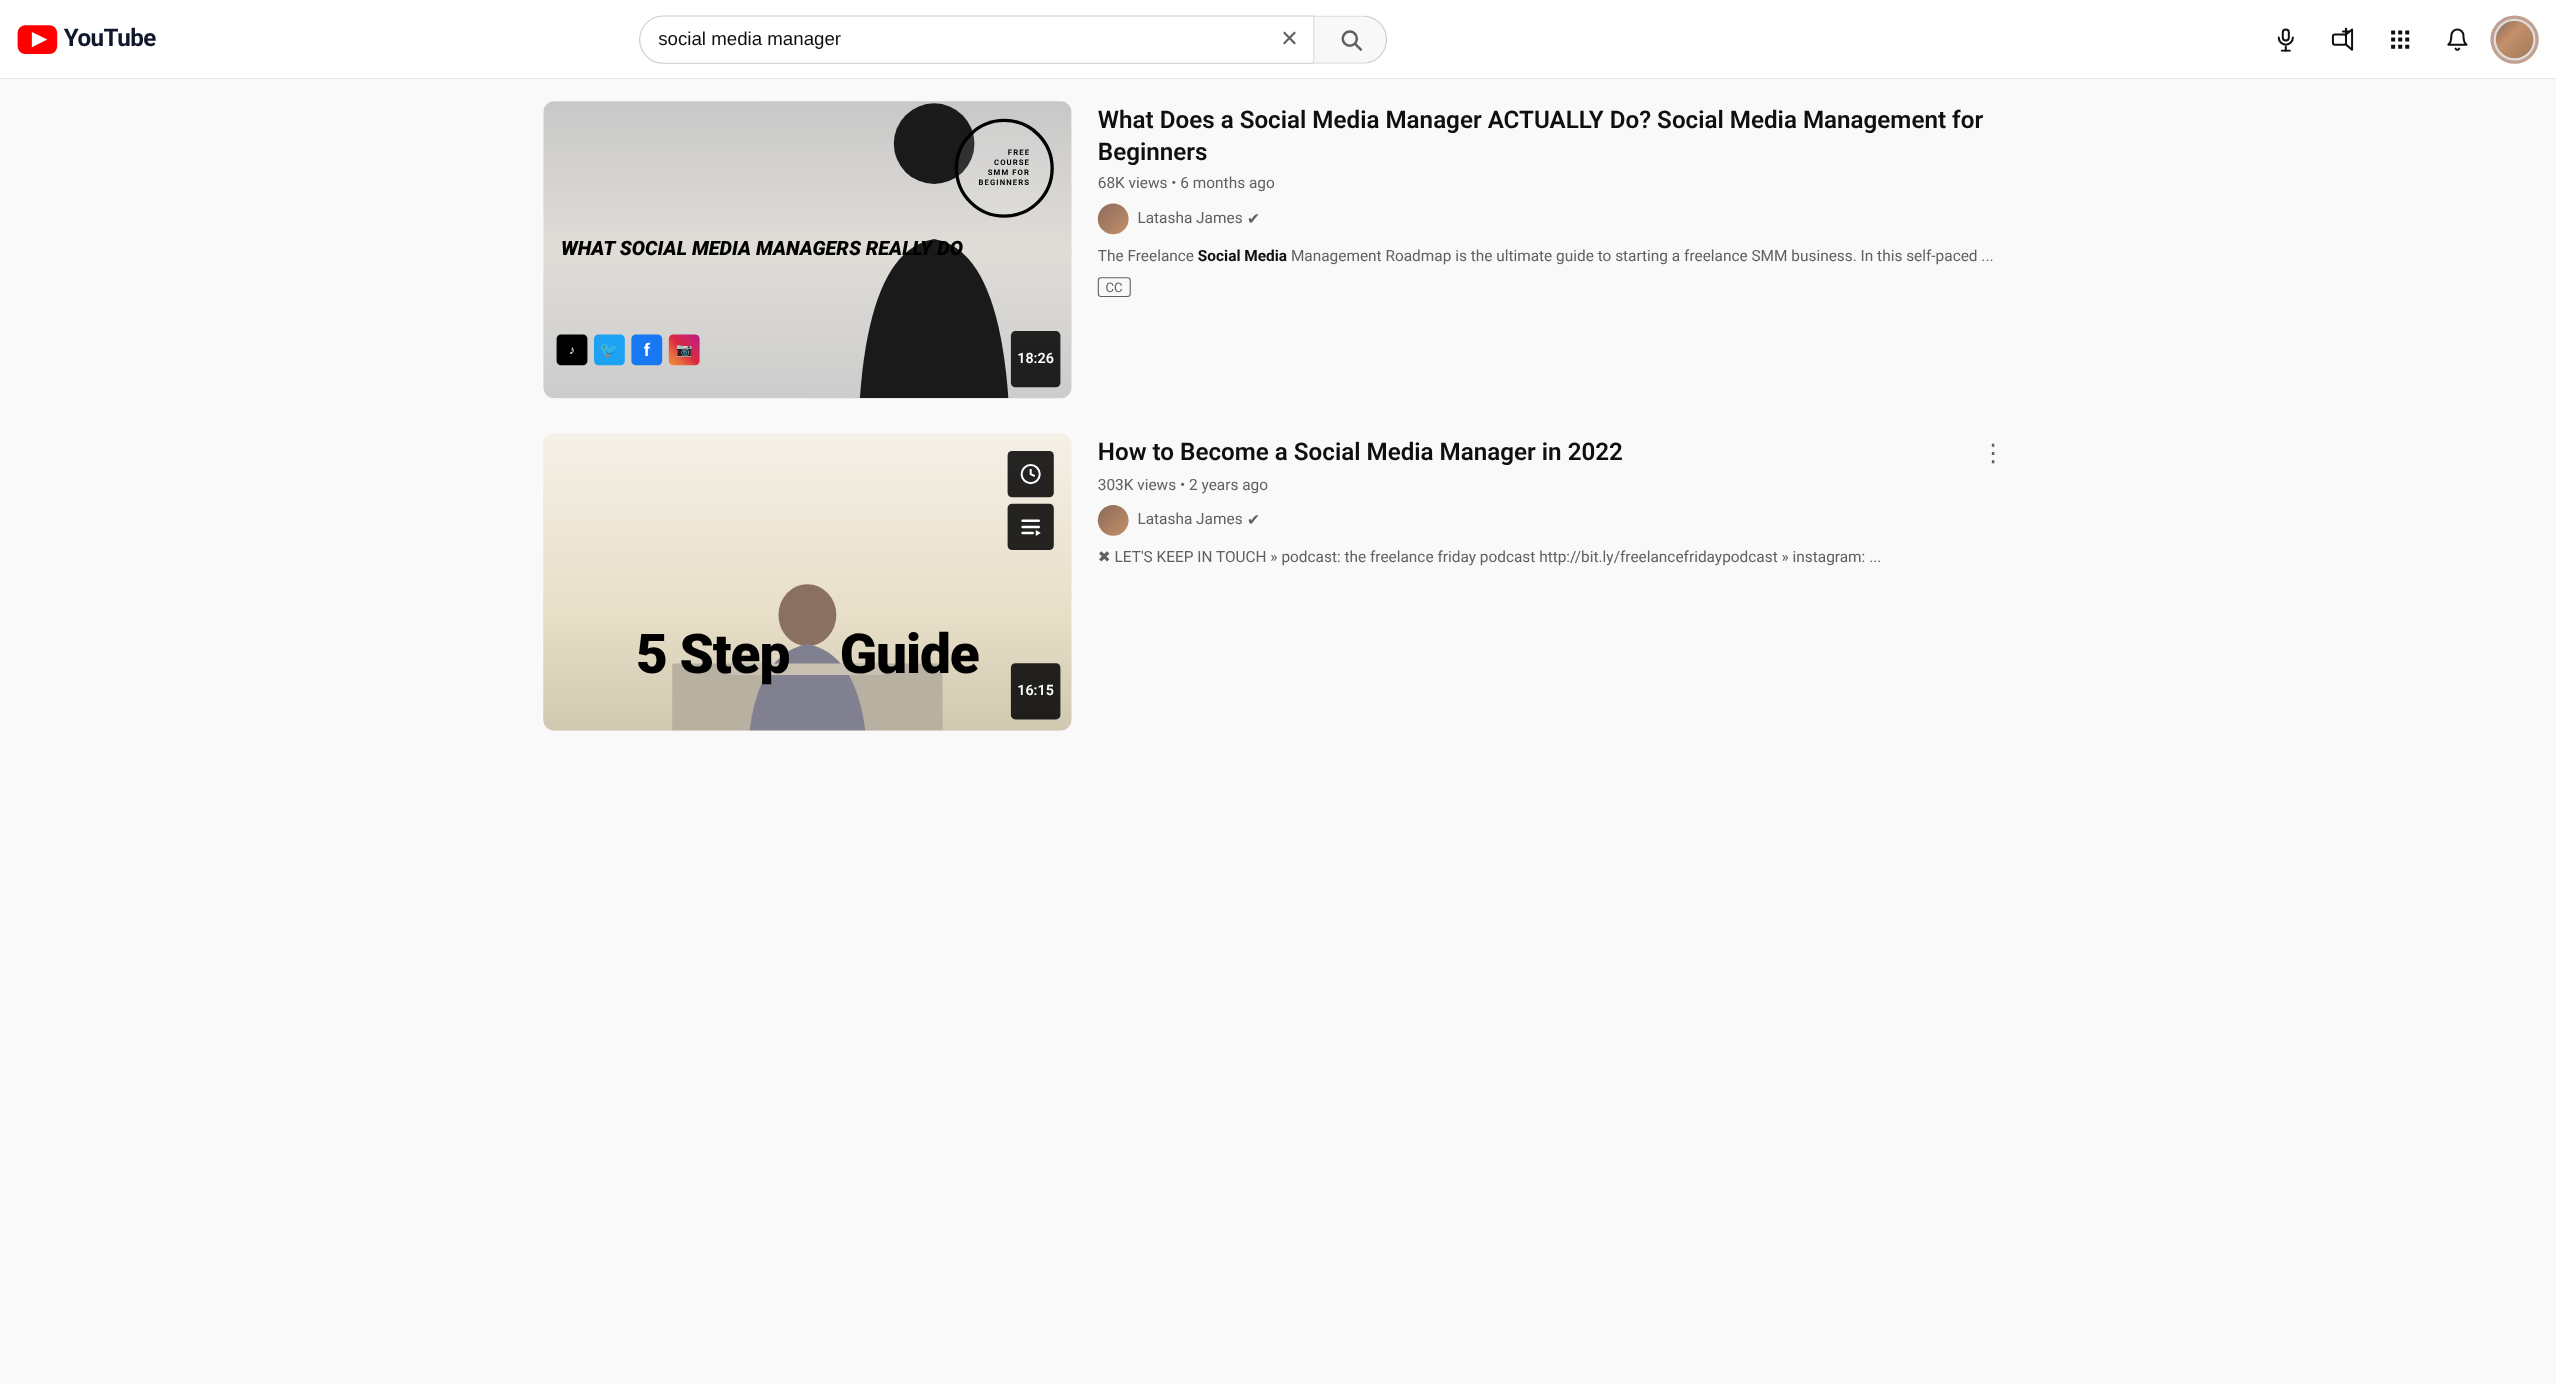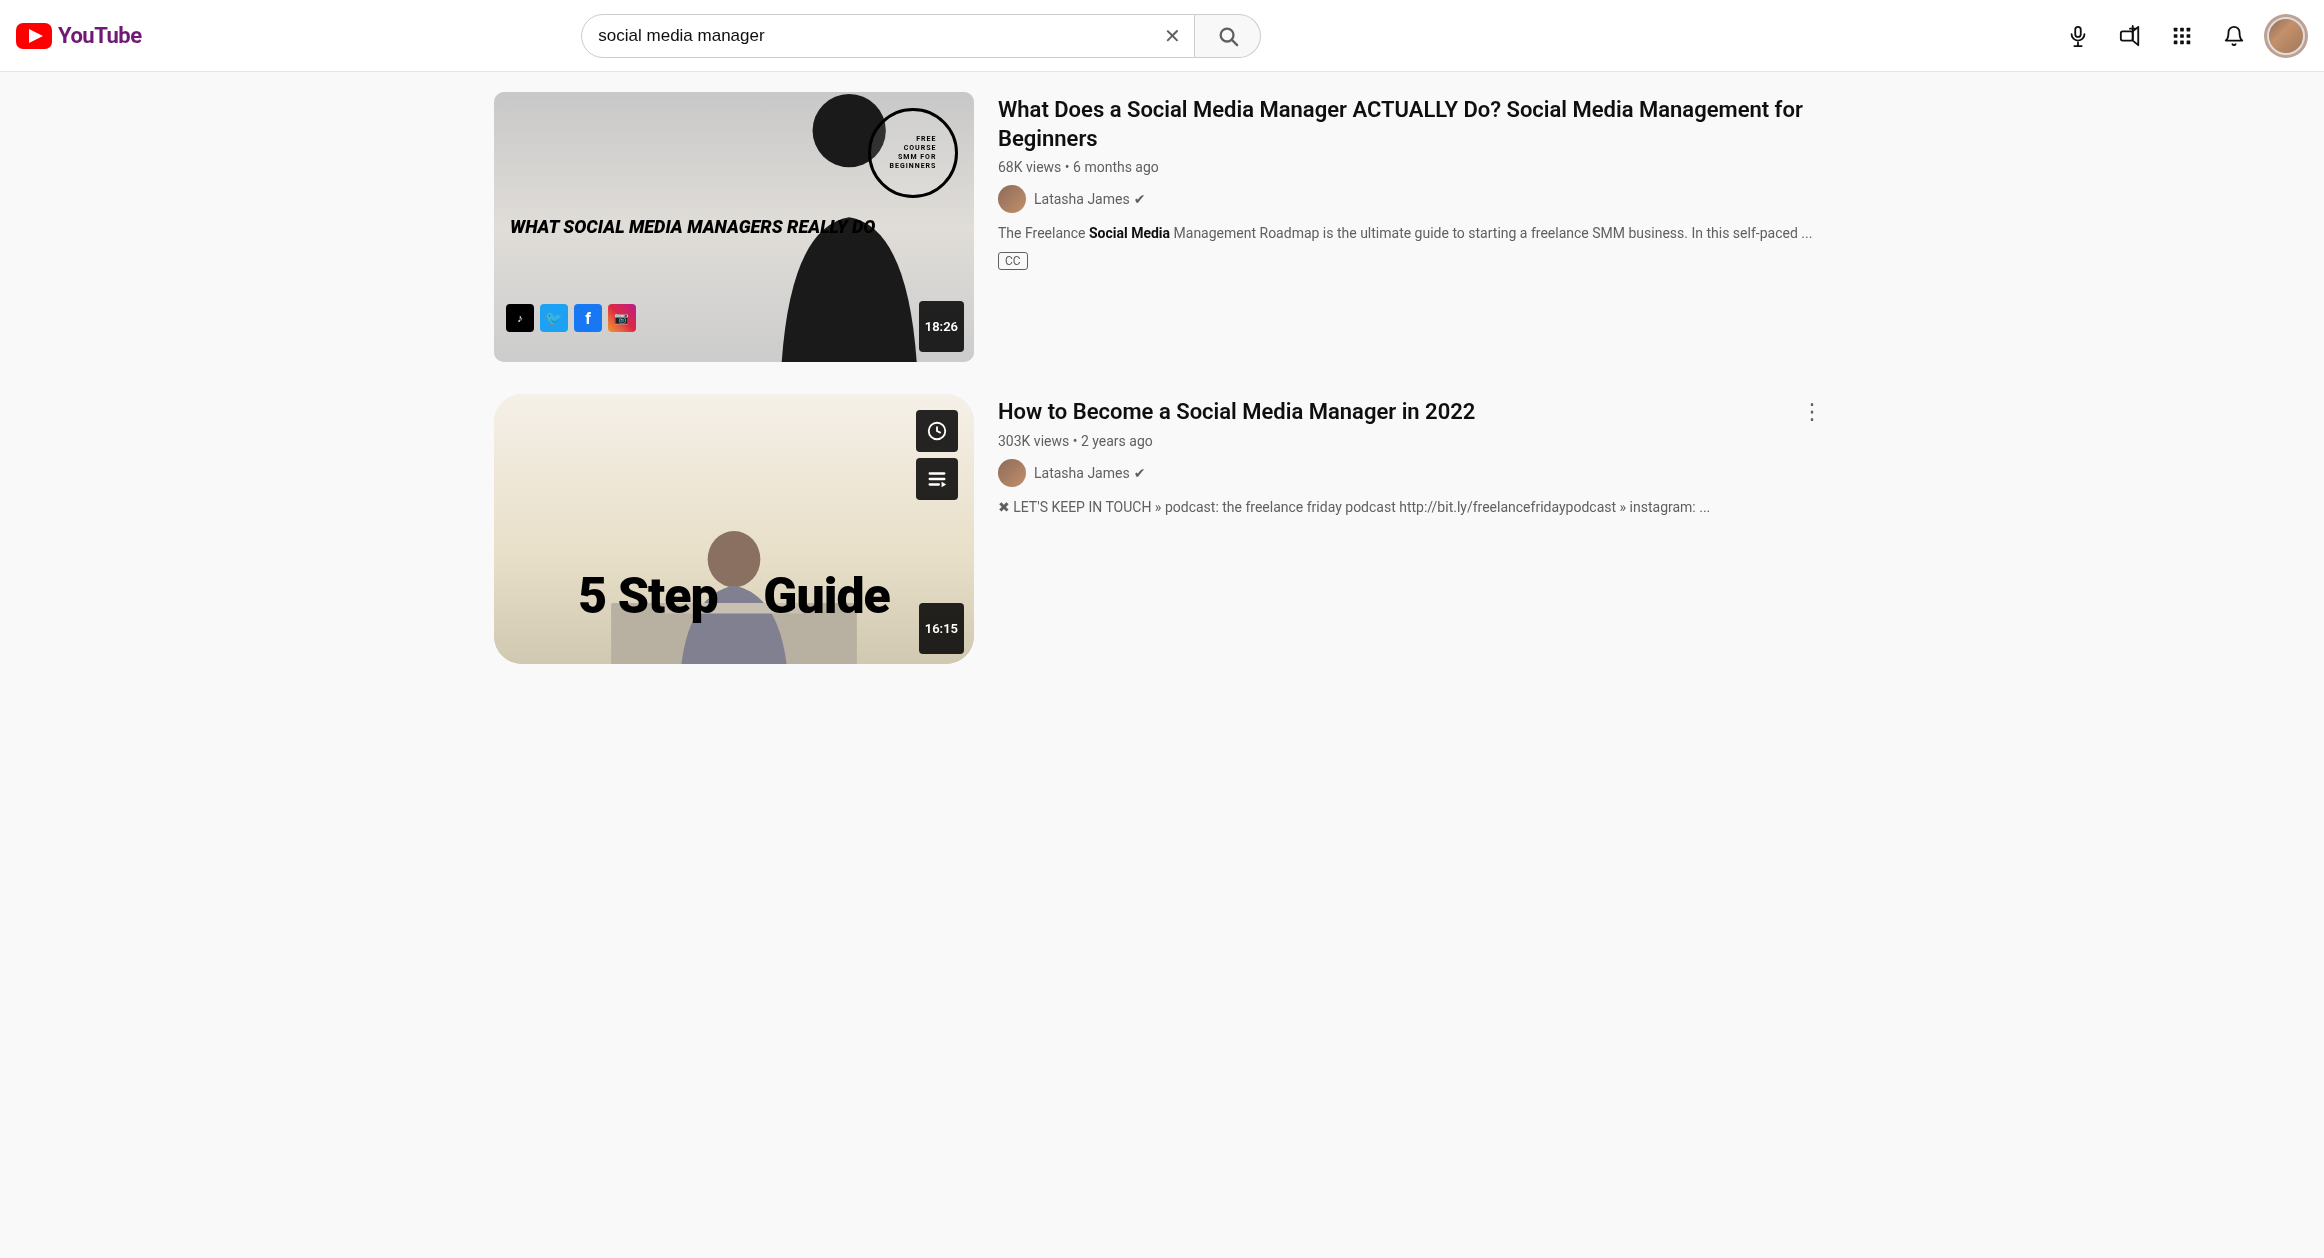--- a/index.html
+++ b/index.html
@@ -45,21 +45,21 @@
       height: 0;
       border-top: 7px solid transparent;
       border-bottom: 7px solid transparent;
       border-left: 14px solid white;
       margin-left: 3px;
     }
     .logo-text {
       font-size: 22px;
       font-weight: 700;
       letter-spacing: -0.5px;
-      color: #701a75;
+      color: #0f172a;
     }
 
     #search-area {
       display: flex;
       align-items: center;
       flex: 1;
       max-width: 680px;
       margin: 0 auto;
     }
     .search-box {
@@ -240,21 +240,20 @@
     }
     .si-tiktok { background: #000; font-size: 11px; }
     .si-twitter { background: #1da1f2; }
     .si-fb { background: #1877f2; font-size: 16px; }
     .si-insta { background: linear-gradient(45deg, #f09433, #e6683c, #dc2743, #cc2366, #bc1888); }
 
     
     .thumb2 {
       background: linear-gradient(180deg, #f0ede5 0%, #e8e0d0 50%, #d0c8b0 100%);
       position: relative;
-      border-radius: 28px;
     }
     .thumb2-icons {
       position: absolute;
       top: 16px;
       right: 16px;
       display: flex;
       flex-direction: column;
       gap: 6px;
       z-index: 2;
     }

